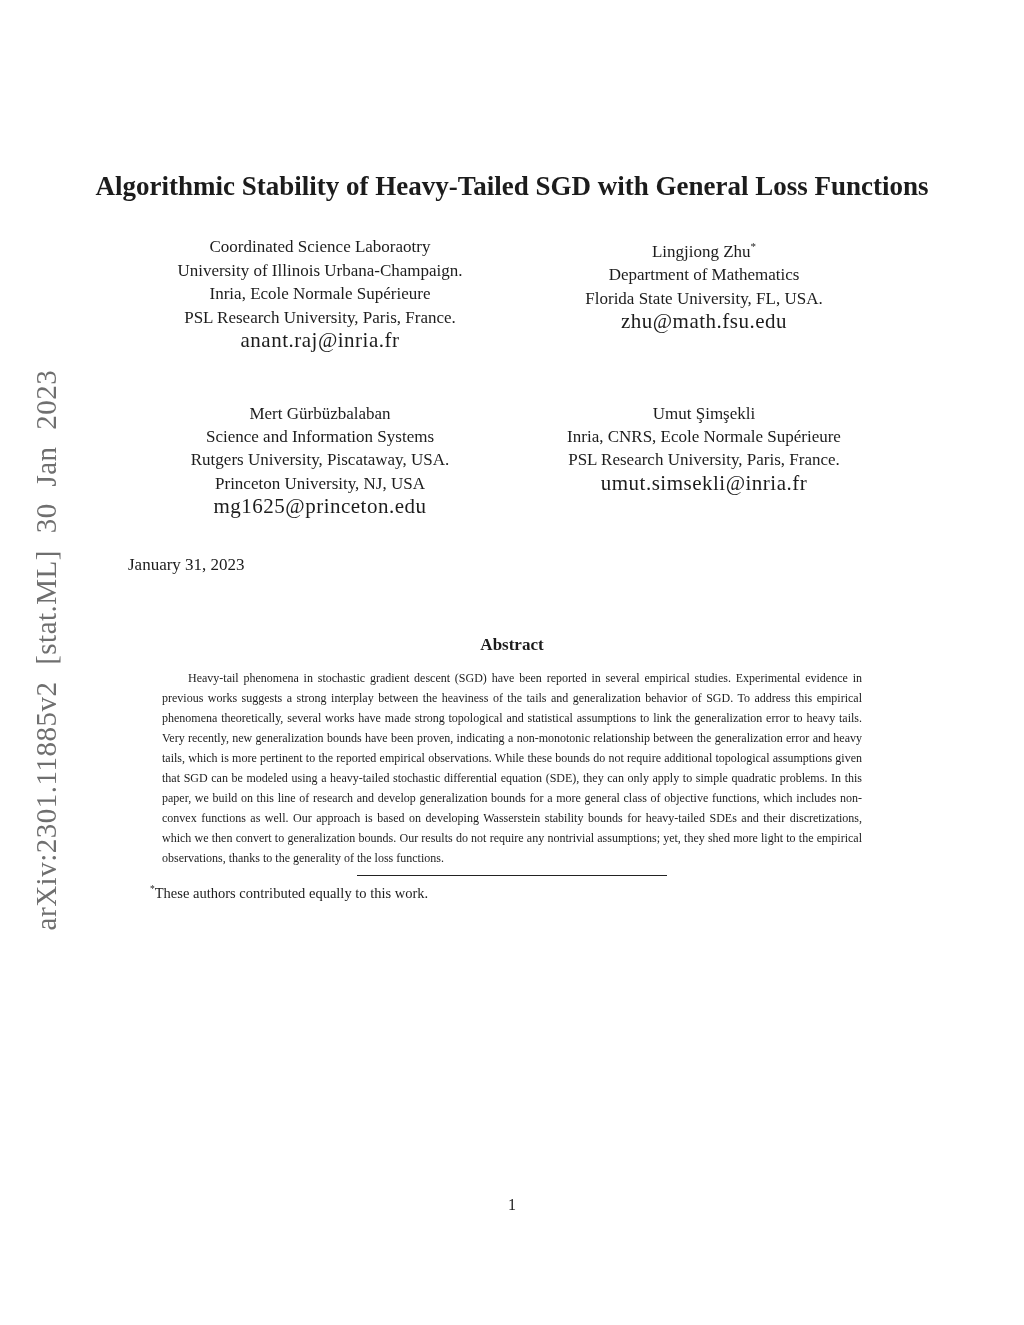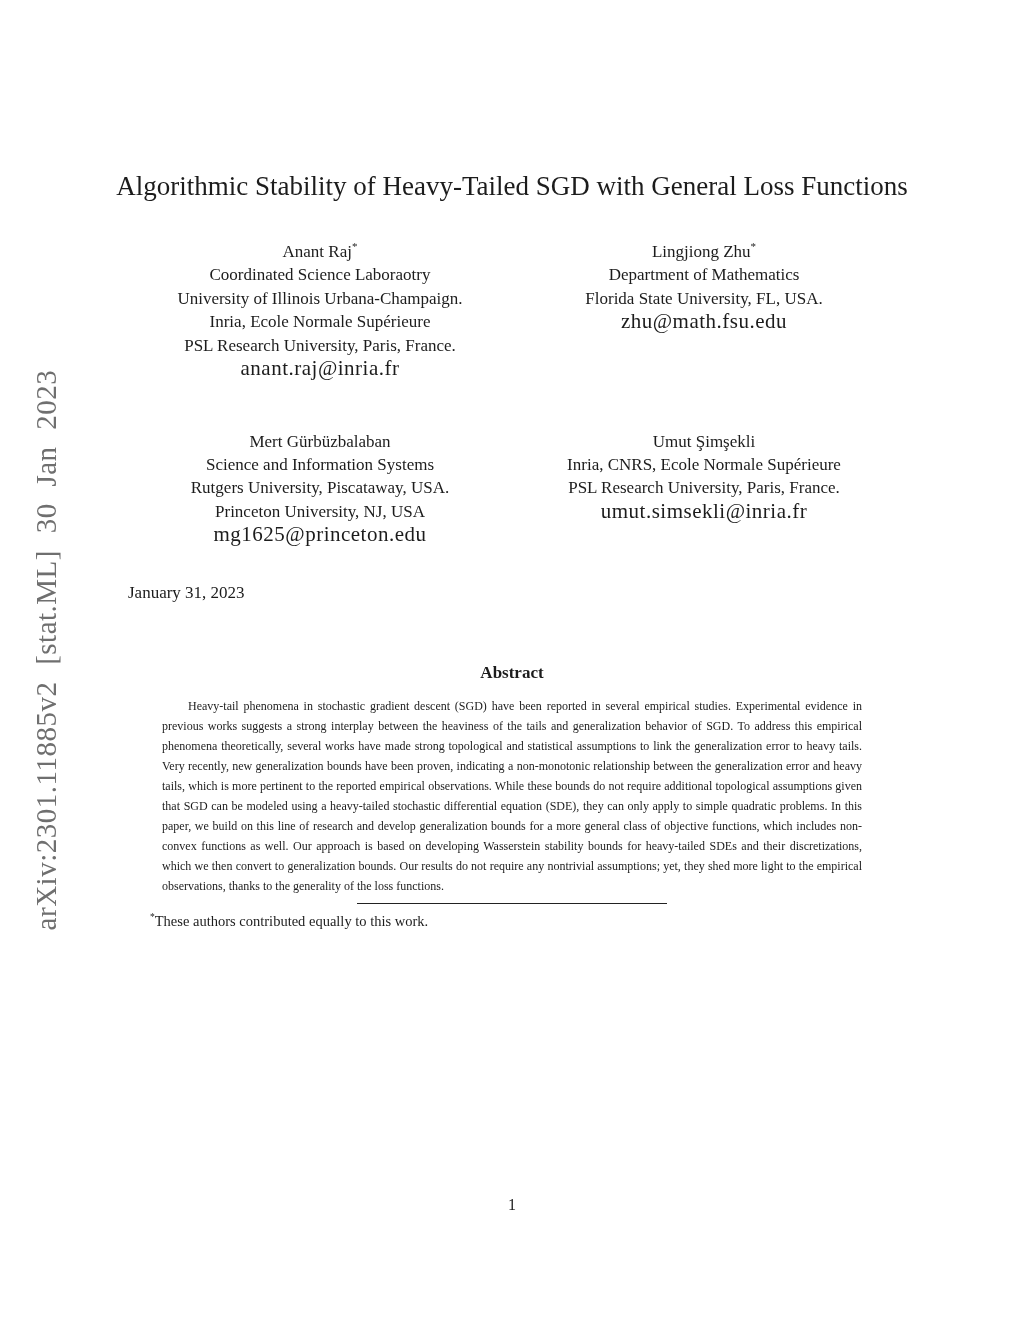--- a/index.html
+++ b/index.html
@@ -32,21 +32,21 @@
     width: 768px;
     margin: 0 auto;
     padding-top: 168px;
   }
   .title {
     width: 880px;
     margin: 0 0 0 -56px;
     text-align: center;
     font-size: 27px;
     line-height: 37px;
-    font-weight: normal;
+    font-weight: bold;
   }
   .authors-grid {
     display: grid;
     grid-template-columns: 1fr 1fr;
     margin-top: 30px;
     row-gap: 44px;
   }
   .author {
     text-align: center;
     font-size: 17px;
@@ -108,21 +108,20 @@
 
   <div class="arxiv-stamp">arXiv:2301.11885v2 [stat.ML] 30 Jan 2023</div>
 
   <main class="content">
 
     <h1 class="title">Algorithmic Stability of Heavy-Tailed SGD with General Loss Functions</h1>
 
     <div class="authors-grid">
 
       <div class="author">
-        <div class="author-name"><span>Anant Raj</span><sup>*</sup></div>
         <div class="affil-line">Coordinated Science Laboraotry</div>
         <div class="affil-line">University of Illinois Urbana-Champaign.</div>
         <div class="affil-line">Inria, Ecole Normale Supérieure</div>
         <div class="affil-line">PSL Research University, Paris, France.</div>
         <div class="email">anant.raj@inria.fr</div>
       </div>
 
       <div class="author">
         <div class="author-name"><span>Lingjiong Zhu</span><sup>*</sup></div>
         <div class="affil-line">Department of Mathematics</div>

